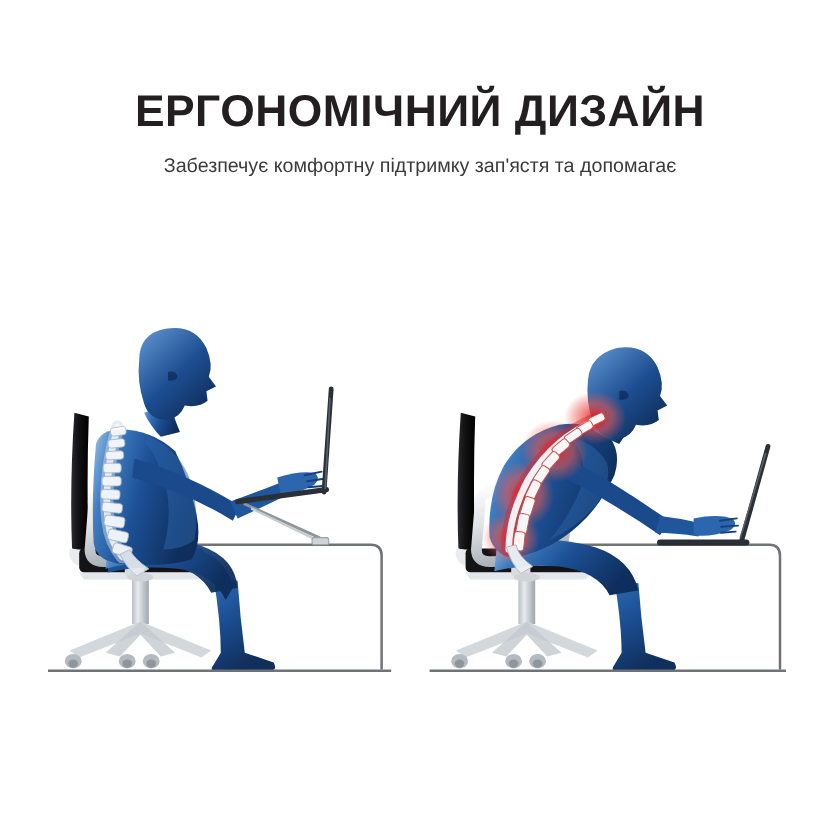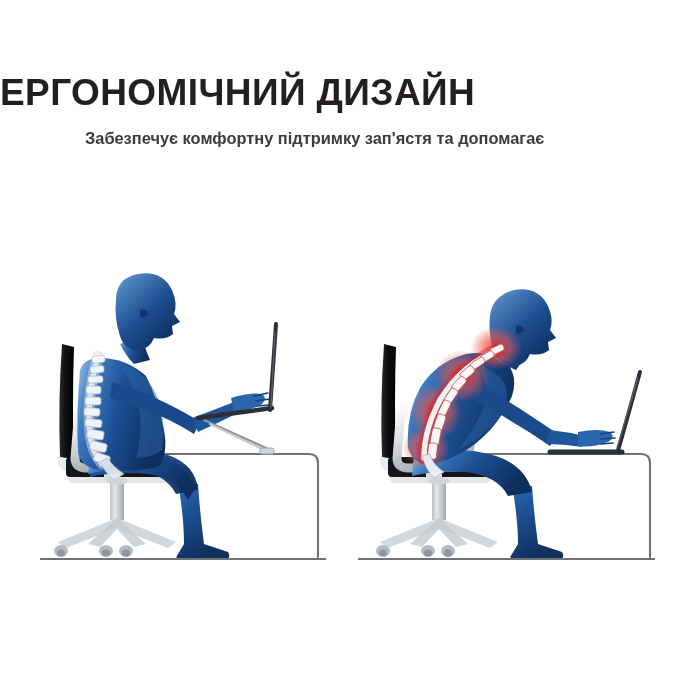--- a/index.html
+++ b/index.html
@@ -20,39 +20,40 @@
     height: 700px;
     background: #ffffff;
   }
 
   
   .header {
     position: absolute;
     top: 74px;
     left: 0;
     width: 700px;
+    text-align: center;
   }
   .headline {
     font-size: 37px;
     font-weight: 700;
     letter-spacing: 0.4px;
     color: #231f20;
     line-height: 1.0;
     margin: 0;
     white-space: nowrap;
   }
   .subhead {
     margin: 16px auto 0 auto;
     width: 530px;
     font-size: 16.4px;
     font-weight: 400;
     color: #3b3b3d;
     line-height: 1.45;
   }
-  .subhead-line { display: block; font-weight: bold; }
+  .subhead-line { display: block; }
 
   
   .scenes {
     position: absolute;
     top: 252px;
     left: 0;
     width: 700px;
     height: 330px;
   }
   .scene {

